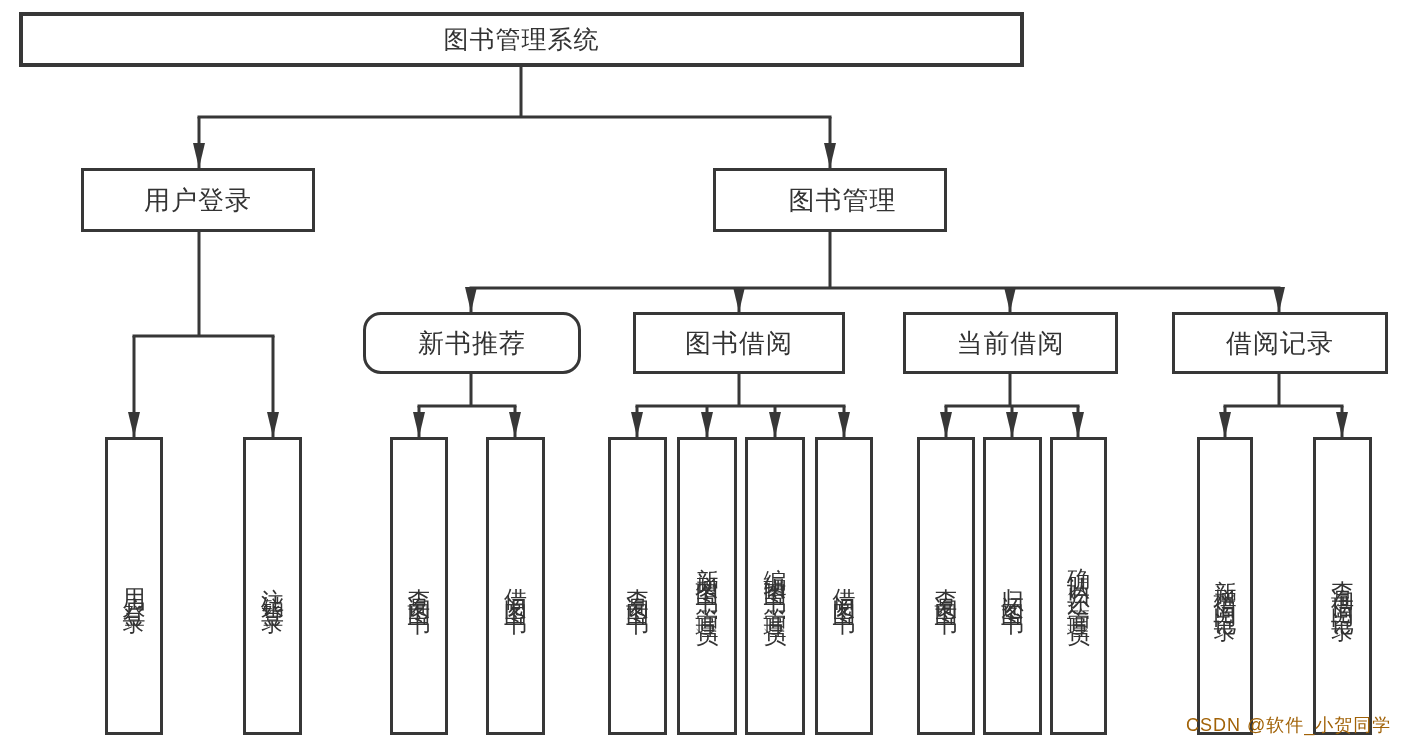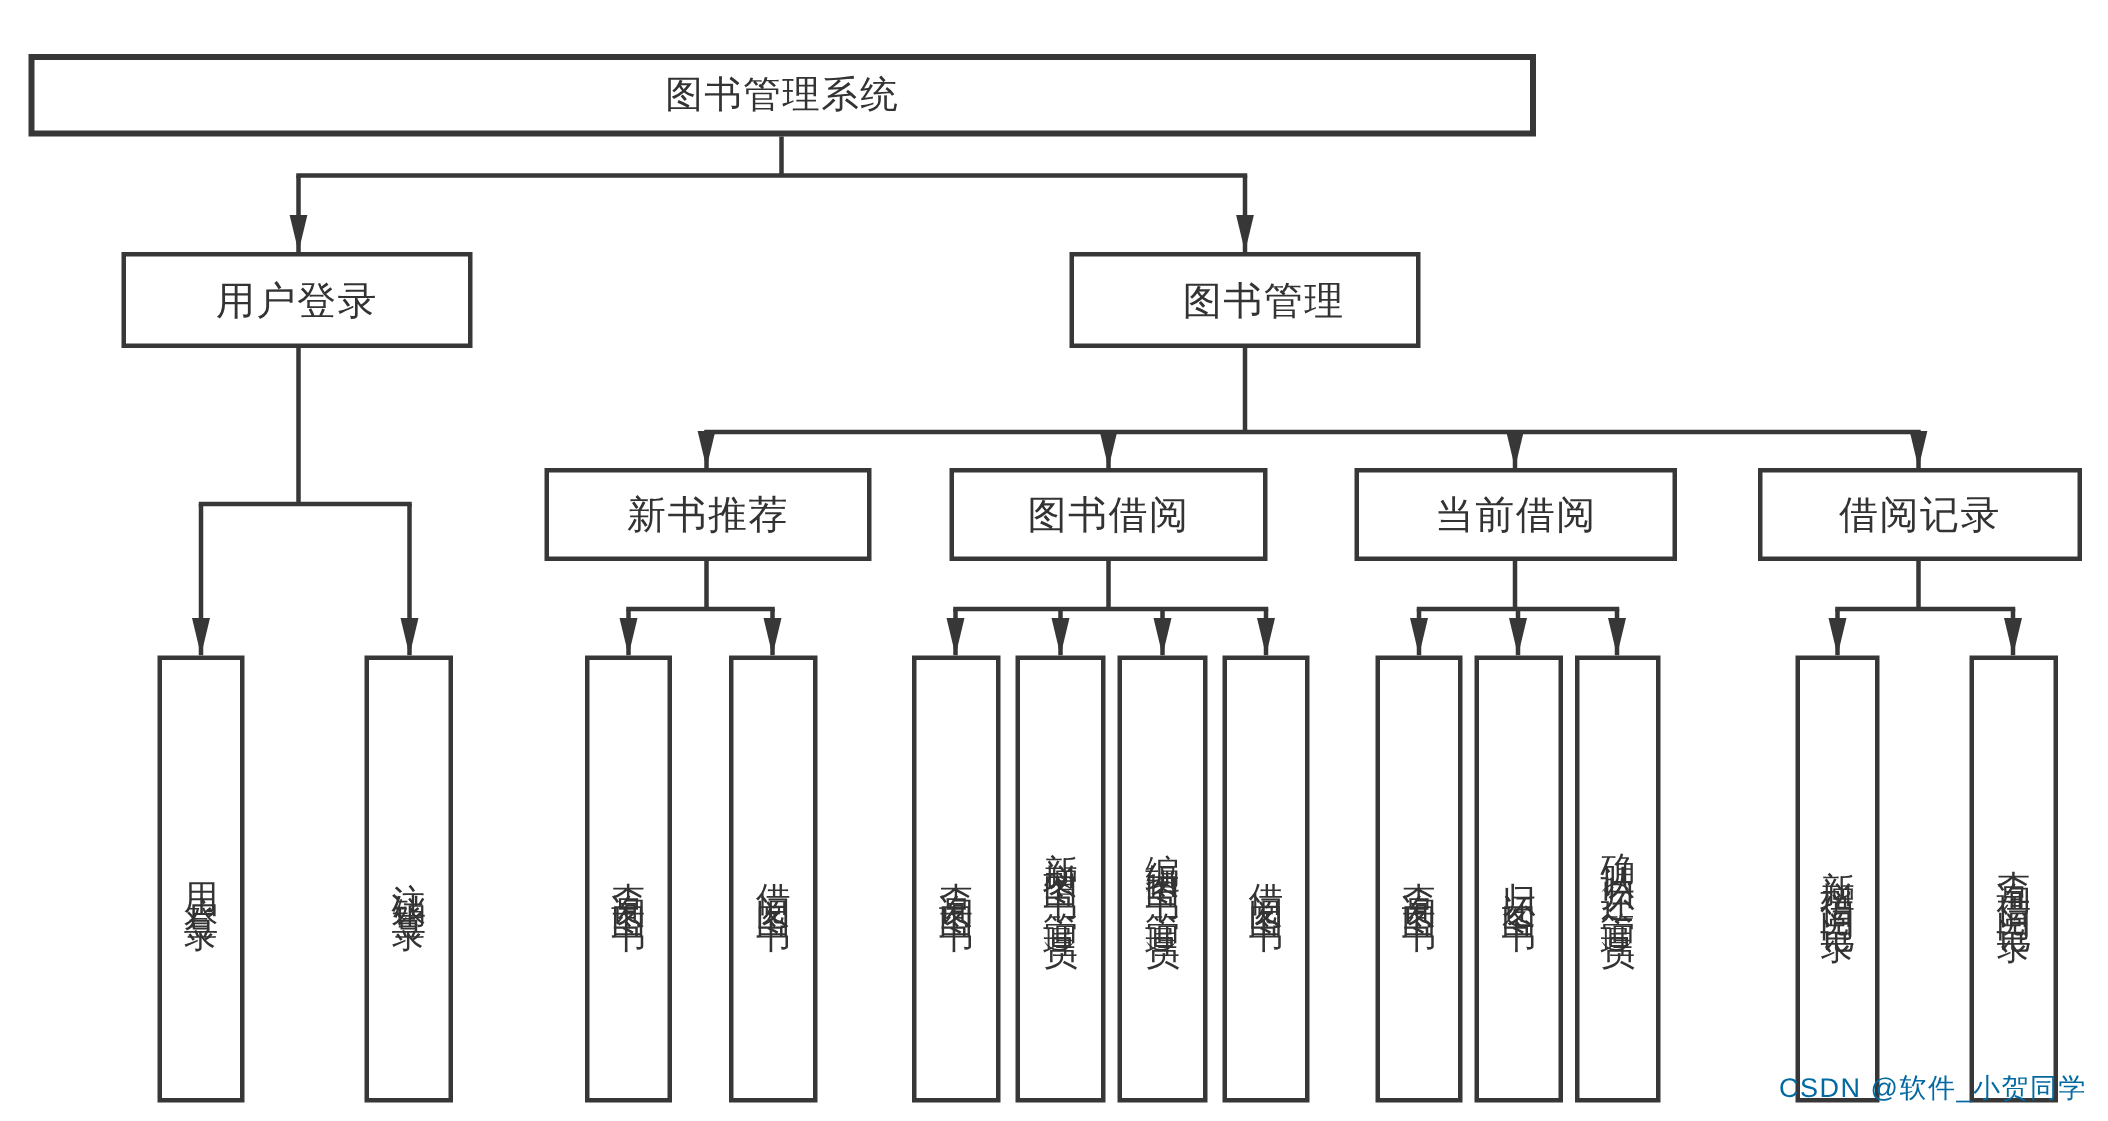--- a/index.html
+++ b/index.html
@@ -35,36 +35,35 @@
     line-height: 1;
   }
   .hbox {
     font-size: 26px;
     letter-spacing: 1px;
     white-space: nowrap;
   }
   .root-box {
     border-width: 4px;
     font-size: 25px;
-    margin-top: 24px;
   }
   .vbox {
     writing-mode: vertical-rl;
     text-orientation: mixed;
     font-size: 23px;
     letter-spacing: 8px;
   }
   .watermark {
     position: absolute;
     left: 1186px;
     top: 713px;
     z-index: 5;
     font-size: 18px;
     letter-spacing: 1px;
-    color: #0369a1;
+    color: #a16207;
     white-space: nowrap;
   }
 </style>
 </head>
 <body>
 
 <div class="canvas">
 
   <svg class="wires" width="1405" height="747" viewBox="0 0 1405 747">
     <defs>
@@ -105,21 +104,21 @@
     <path d="M1279,374 V406 M1225,406 H1342" fill="none" stroke="#373737" stroke-width="3" stroke-linecap="square"></path>
     <line x1="1225" y1="406" x2="1225" y2="437" stroke="#373737" stroke-width="3" marker-end="url(#arrow)"></line>
     <line x1="1342" y1="406" x2="1342" y2="437" stroke="#373737" stroke-width="3" marker-end="url(#arrow)"></line>
   </svg>
 
   <div class="node hbox root-box" style="left:19px; top:12px; width:1005px; height:55px;">图书管理系统</div>
 
   <div class="node hbox" style="left:81px; top:168px; width:234px; height:64px;">用户登录</div>
   <div class="node hbox" style="left:713px; top:168px; width:234px; height:64px;padding-left:25px;">图书管理</div>
 
-  <div class="node hbox" style="left:363px; top:312px; width:218px; height:62px;">新书推荐</div>
+  <div class="node hbox" style="left:363px; top:312px; width:218px; height:62px;border-radius:18px;">新书推荐</div>
   <div class="node hbox" style="left:633px; top:312px; width:212px; height:62px;">图书借阅</div>
   <div class="node hbox" style="left:903px; top:312px; width:215px; height:62px;">当前借阅</div>
   <div class="node hbox" style="left:1172px; top:312px; width:216px; height:62px;">借阅记录</div>
 
   <div class="node vbox" style="left:105px; top:437px; width:58px; height:298px;">用户登录</div>
   <div class="node vbox" style="left:243px; top:437px; width:59px; height:298px;">注销登录</div>
 
   <div class="node vbox" style="left:390px; top:437px; width:58px; height:298px;">查询图书</div>
   <div class="node vbox" style="left:486px; top:437px; width:59px; height:298px;">借阅图书</div>
 

